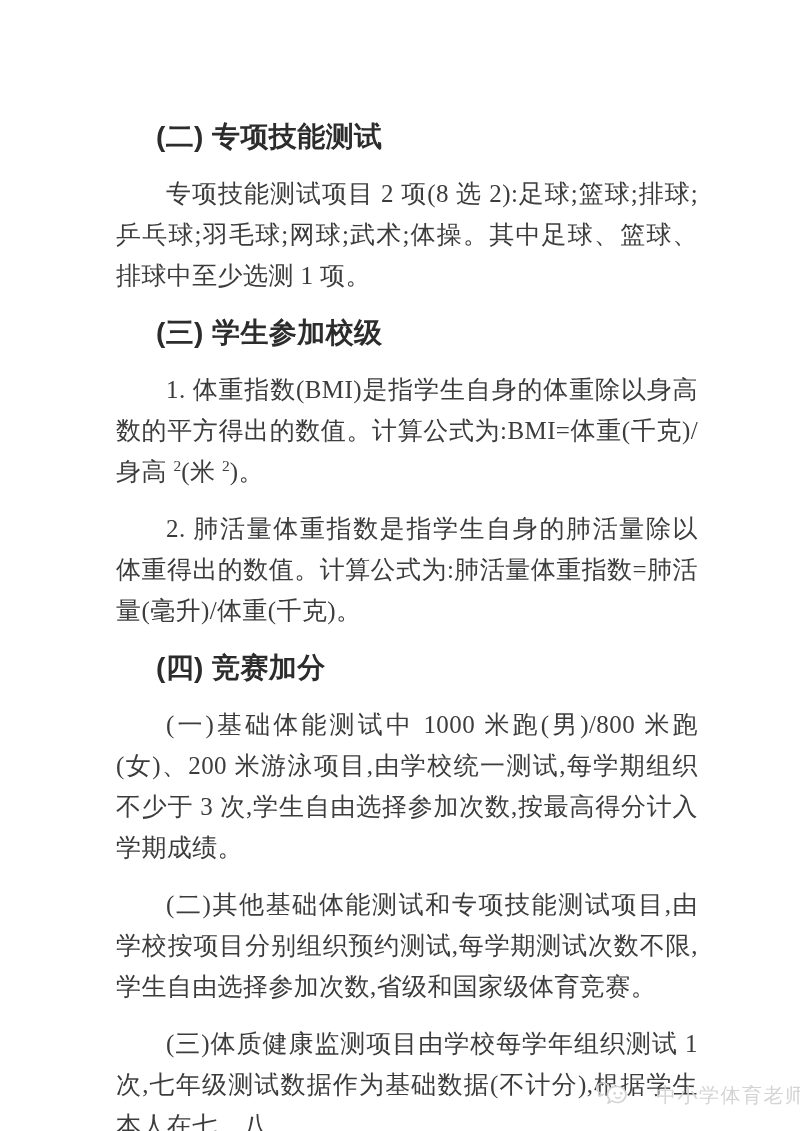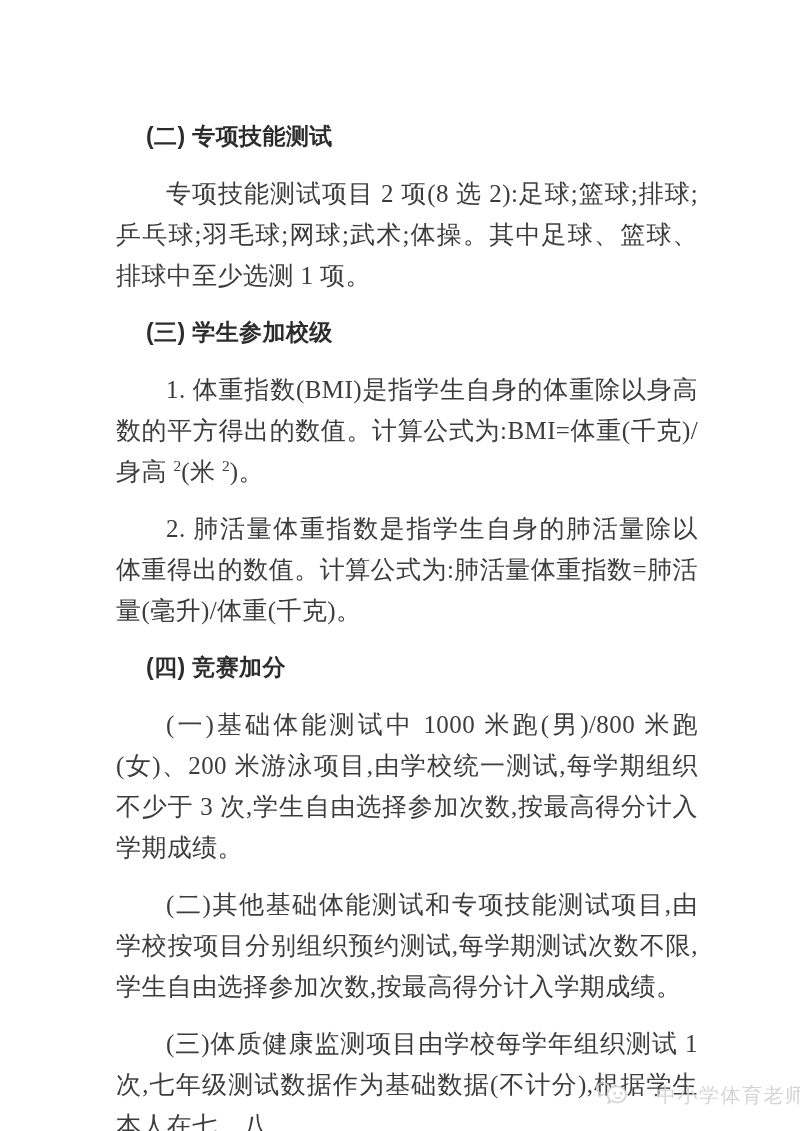--- a/index.html
+++ b/index.html
@@ -22,21 +22,21 @@
     font-family: "Liberation Serif", "DejaVu Serif", serif;
     font-size: 25px;
     line-height: 41px;
     color: #3c3c3c;
     letter-spacing: 0.4px;
   }
   .content h3 {
     margin: 0;
     font-family: "Liberation Sans", "DejaVu Sans", sans-serif;
     font-weight: bold;
-    font-size: 23px;
+    font-size: 28px;
     line-height: 41px;
     color: #2c2c2c;
     text-indent: 2em;
     text-align: left;
   }
   .content p {
     margin: 16px;
     text-indent: 2em;
     text-align: justify;
   }
@@ -81,21 +81,21 @@
     <p><span>1. 体重指数(BMI)是指学生自身的体重除以身高数的平方得出的数值。计算公式为:BMI=体重(千克)/身高 </span><sup>2</sup><span>(米 </span><sup>2</sup><span>)。</span></p>
 
     <p>2. 肺活量体重指数是指学生自身的肺活量除以体重得出的数值。计算公式为:肺活量体重指数=肺活量(毫升)/体重(千克)。</p>
 
     <h3>(四) 竞赛加分</h3>
 
 
 
     <p>(一)基础体能测试中 1000 米跑(男)/800 米跑(女)、200 米游泳项目,由学校统一测试,每学期组织不少于 3 次,学生自由选择参加次数,按最高得分计入学期成绩。</p>
 
-    <p>(二)其他基础体能测试和专项技能测试项目,由学校按项目分别组织预约测试,每学期测试次数不限,学生自由选择参加次数,按最高得分计入学期成绩。</p>
+    <p>(二)其他基础体能测试和专项技能测试项目,由学校按项目分别组织预约测试,每学期测试次数不限,学生自由选择参加次数,省级和国家级体育竞赛。</p>
 
     <p>(三)体质健康监测项目由学校每学年组织测试 1 次,七年级测试数据作为基础数据(不计分),根据学生本人在七、八、</p>
 
   </div>
 
   <div class="watermark">
     <svg width="38" height="30" viewBox="0 0 38 30" aria-hidden="true">
 
       <path d="M12 5.5 A 6 5.4 0 1 0 4.6 13.2 L 3.4 16.2 L 7.2 14.6" fill="none" stroke="#d4d4d4" stroke-width="1.6" stroke-linecap="round" stroke-linejoin="round"></path>
 

